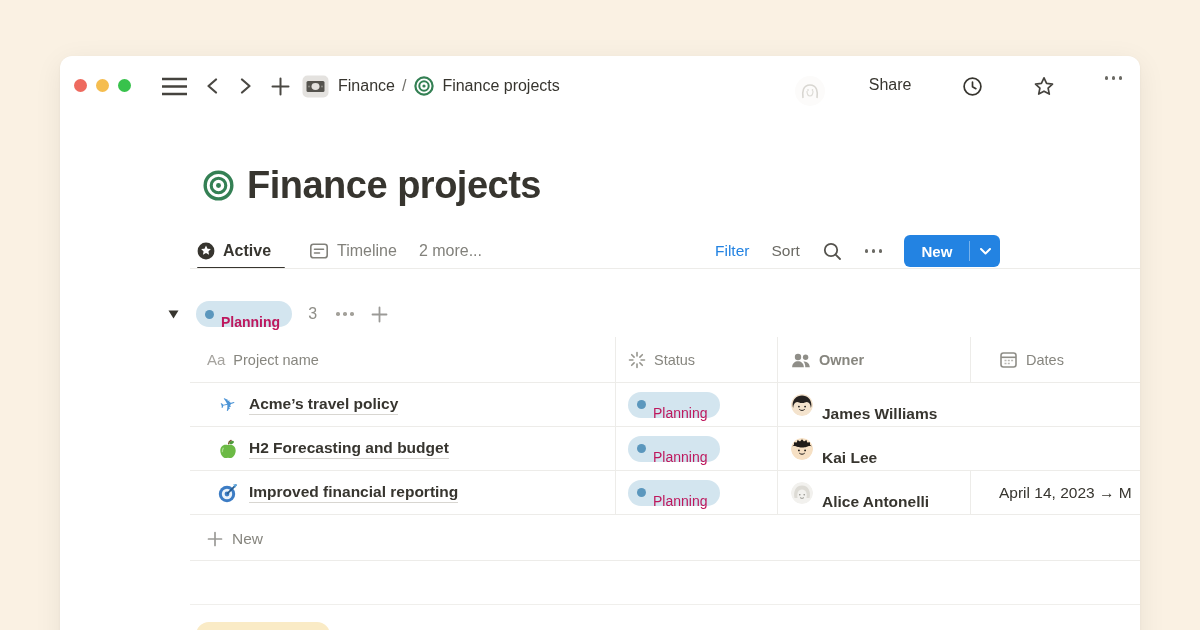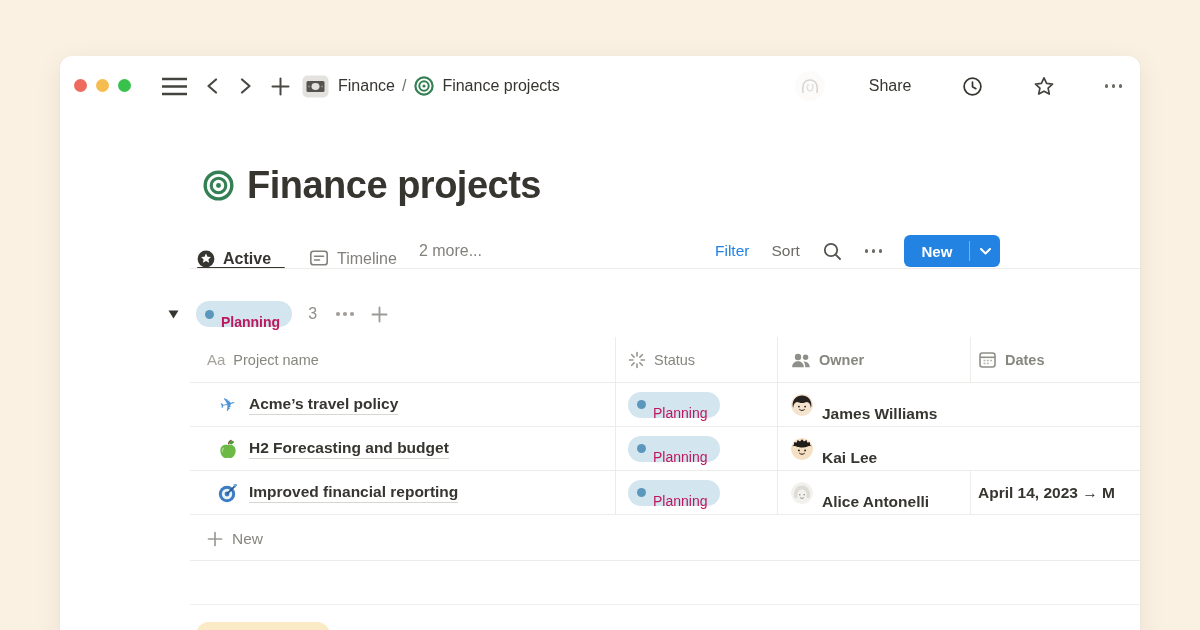--- a/index.html
+++ b/index.html
@@ -14,32 +14,32 @@
   .traffic { position:absolute; left:14px; top:23px; display:flex; gap:9px; }
   .traffic .dot { width:13px; height:13px; border-radius:50%; }
   .dot.red{ background:#EE6A5F; } .dot.yellow{ background:#F5BD4F; } .dot.green{ background:#38C24C; }
 
   .nav-icons { position:absolute; left:102px; top:13px; height:34px; display:flex; align-items:center; }
   .nav-icons .ic { display:flex; align-items:center; justify-content:center; }
   .mr18{margin-right:18px}.mr20{margin-right:20px}.mr12{margin-right:12px}.mr9{margin-right:9px}.mr8{margin-right:8px}
   .crumb-text { font-size:16px; color:#37352F; white-space:nowrap; }
   .crumb-sep { font-size:16px; color:#73716B; margin:0 8px 0 7px; }
 
-  .top-right { position:absolute; top:13px; right:18px; height:34px; display:flex; align-items:center;gap:25px; }
+  .top-right { position:absolute; top:20px; right:18px; height:34px; display:flex; align-items:flex-start;gap:25px; }
   .share-label { font-size:16px; color:#37352F; margin:0 25px 0 19px; cursor:default; }
   .tr-gap { margin-right:25px; }
   .avatar-top { width:30px; height:30px; border-radius:50%; background:#FDFCFB; overflow:hidden; }
 
   
   .page-title-row { position:absolute; left:143px; top:108px; display:flex; align-items:center; gap:13px; }
   .page-title { font-size:38px; font-weight:700; letter-spacing:-0.5px; color:#37352F; }
 
   
   .tabs { position:absolute; left:137px; top:177px; height:35px; display:flex; align-items:center; }
-  .tab { display:flex; align-items:flex-end; position:relative; height:35px; }
+  .tab { display:flex; align-items:center; position:relative; height:35px; }
   .tab-active { min-width:88px; }
   .tab-active .tab-label { font-size:16px; font-weight:700; color:#37352F; margin-left:8px; }
   .tab-underline { position:absolute; left:0; bottom:-1px; width:100%; height:2.5px; background:#37352F; border-radius:1px; }
   .tab-muted { margin-left:24px; }
   .tab-muted .tab-label { font-size:16px; color:#82817B; margin-left:8px; }
   .tab-more { margin-left:22px; font-size:16px; color:#82817B; }
   .tabs-divider { position:absolute; left:130px; top:212px; width:950px; height:1px; background:#EDECE9; }
 
   .view-controls { position:absolute; left:655px; top:179px; height:32px; display:flex; align-items:center; }
   .vc-filter { font-size:15.5px; color:#2383E2; margin-right:22px; }
@@ -63,22 +63,22 @@
   .group-dots { margin-left:19px; } .group-dots i{ background:#A3A19A; }
   .group-plus { margin-left:17px; display:flex; }
 
   
   .table { position:absolute; left:130px; top:281px; width:950px; }
   .thead { height:46px; display:flex; align-items:center; border-bottom:1px solid #EDECE9; }
   .trow  { height:44px; display:flex; align-items:center; border-bottom:1px solid #EDECE9; }
   .c-name  { width:425px; display:flex; align-items:center; height:100%; padding-left:17px; }
   .c-status{ width:162px; display:flex; align-items:center; height:100%; padding-left:12px; border-left:1px solid #EDECE9; }
   .c-owner { width:193px; display:flex; align-items:center; height:100%; padding-left:13px; border-left:1px solid #EDECE9;font-weight:bold; }
-  .c-dates { width:170px; display:flex; align-items:center; height:100%; padding-left:7px; border-left:1px solid #EDECE9;
-             overflow:hidden; white-space:nowrap;font-weight:bold; }
+  .c-dates { width:170px; display:flex; align-items:center; height:100%; padding-left:28px; border-left:1px solid #EDECE9;
+             overflow:hidden; white-space:nowrap; }
   .trow .c-name { padding-left:28px; }
   .h-ic { margin-right:8px; display:flex; align-items:center; }
   .h-aa { font-size:15px; color:#A5A39E; margin-right:8px; }
   .h-label { font-size:14.5px; color:#87867F; }
   .row-icon { width:20px; margin-right:11px; display:flex; justify-content:center; }
   .plane-glyph { font-family:"DejaVu Sans",sans-serif; font-size:19px; color:#4C94D6; display:inline-block; transform:rotate(-14deg); line-height:1; }
   .row-name { font-size:15.5px; font-weight:600; color:#37352F; border-bottom:1px solid #D8D6D1; padding-bottom:1px; white-space:nowrap; }
   .row-pill { height:26px; }
   .row-pill .ptext { font-weight:500; }
   .avatar { width:22px; height:22px; border-radius:50%; overflow:hidden; flex:none; margin-right:9px; }

